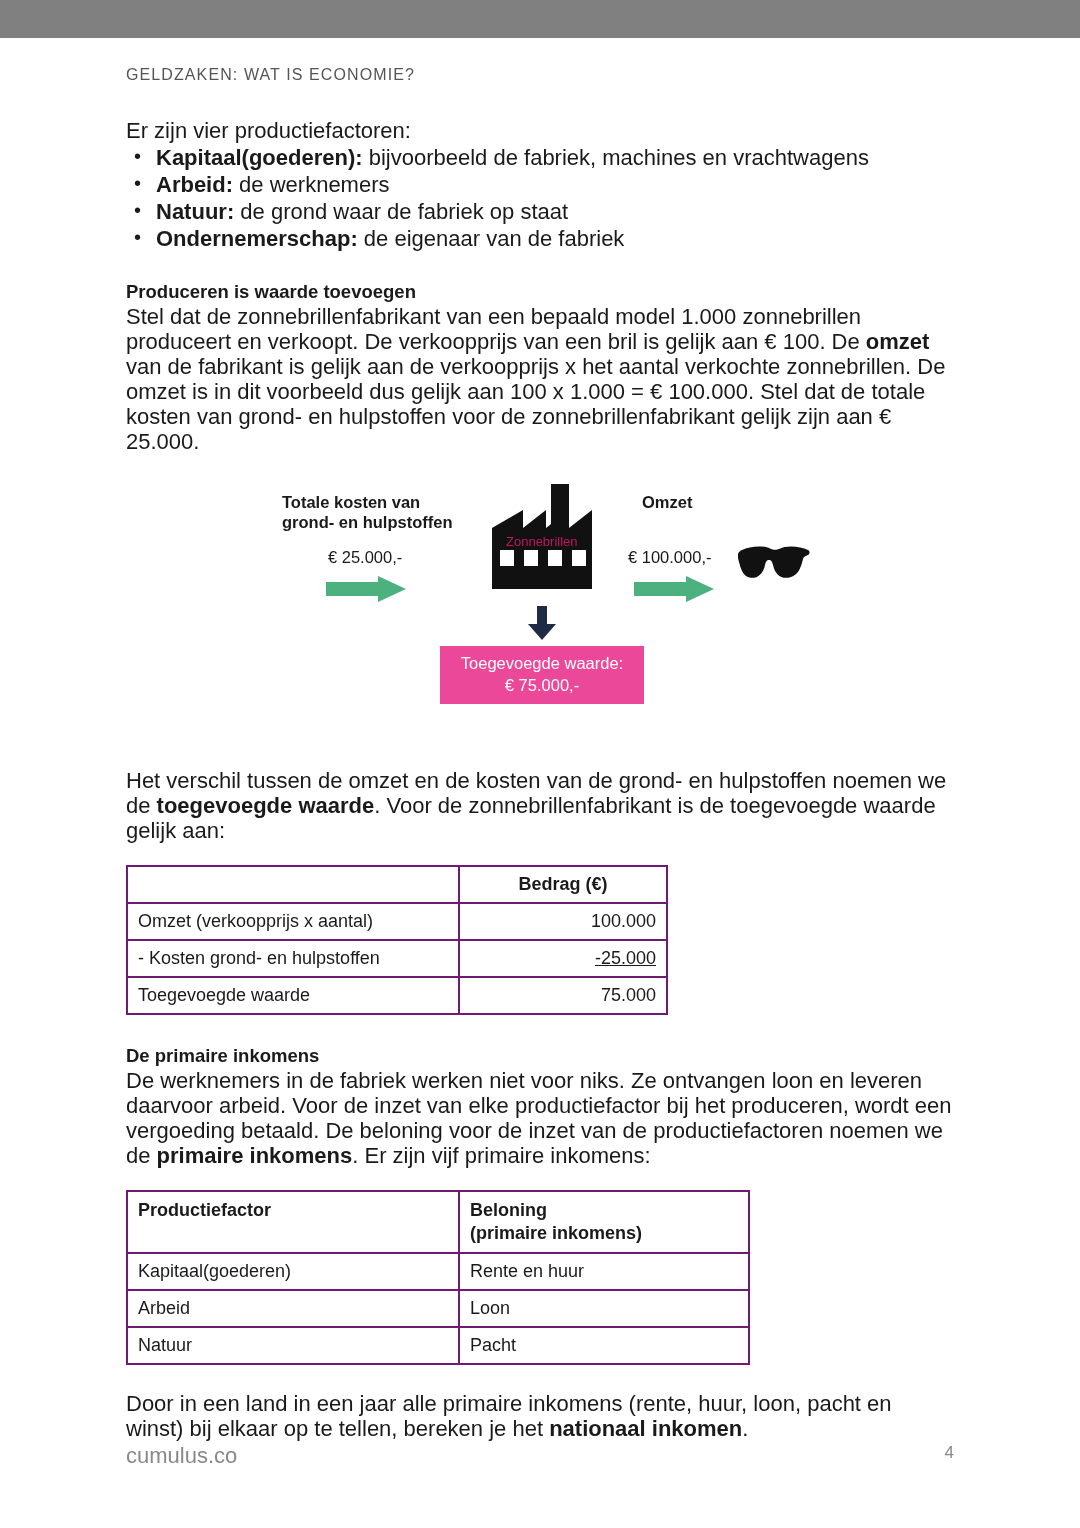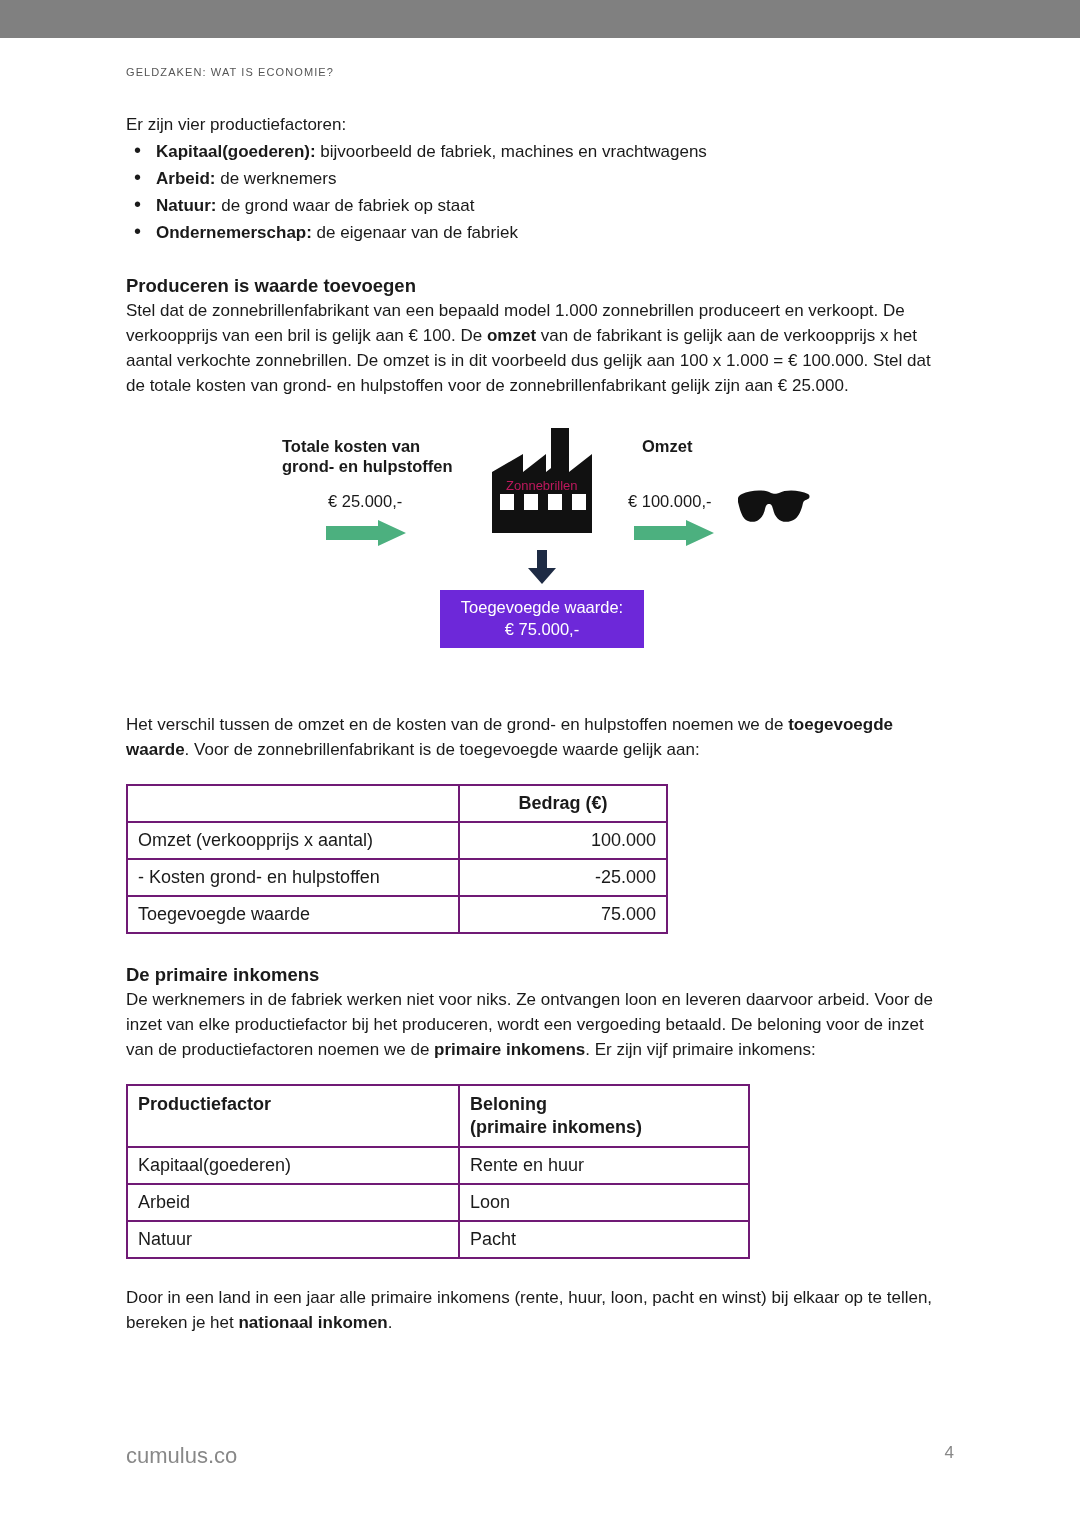--- a/index.html
+++ b/index.html
@@ -23,31 +23,31 @@
     background: #808080;
   }
   .page {
     position: absolute;
     top: 38px;
     left: 0;
     width: 1080px;
   }
   .header-label {
     margin: 28px 0 0 126px;
-    font-size: 11px;
+    font-size: 16px;
     letter-spacing: 1.1px;
     color: #555555;
     font-weight: 400;
   }
   .content {
     margin: 0 126px 0 126px;
     width: 828px;
   }
   p, ul, li {
-    font-size: 17px;
+    font-size: 22px;
     line-height: 25px;
   }
   .body-text {
     margin: 34px 0 0 0;
   }
   ul.factors {
     list-style: none;
     margin: 0;
     padding: 0;
   }
@@ -103,21 +103,21 @@
     font-size: 13px;
   }
   .glasses {
     position: absolute;
   }
   .down-arrow {
     position: absolute;
   }
   .value-box {
     position: absolute;
-    background: #6d28d9;
+    background: #ec4899;
     color: #ffffff;
     font-size: 16.5px;
     text-align: center;
     line-height: 22px;
     padding: 6px 0 8px 0;
     width: 204px;
   }
   
   table {
     border-collapse: collapse;
@@ -130,20 +130,21 @@
     border: 2px solid #701a75;
     padding: 7px 10px;
     font-weight: normal;
     text-align: left;
     vertical-align: top;
   }
   table.t1 td.col1 { width: 310px; }
   table.t1 td.num { text-align: right; }
   table.t1 th.hdr { text-align: center; font-weight: bold; }
   .underline-num {
+    text-decoration: underline;
     margin-top: 42px;
   }
   table.t2 th {
     font-weight: bold;
     line-height: 23px;
   }
   table.t2 td.c1, table.t2 th.c1 { width: 310px; }
   
   .footer {
     position: absolute;

